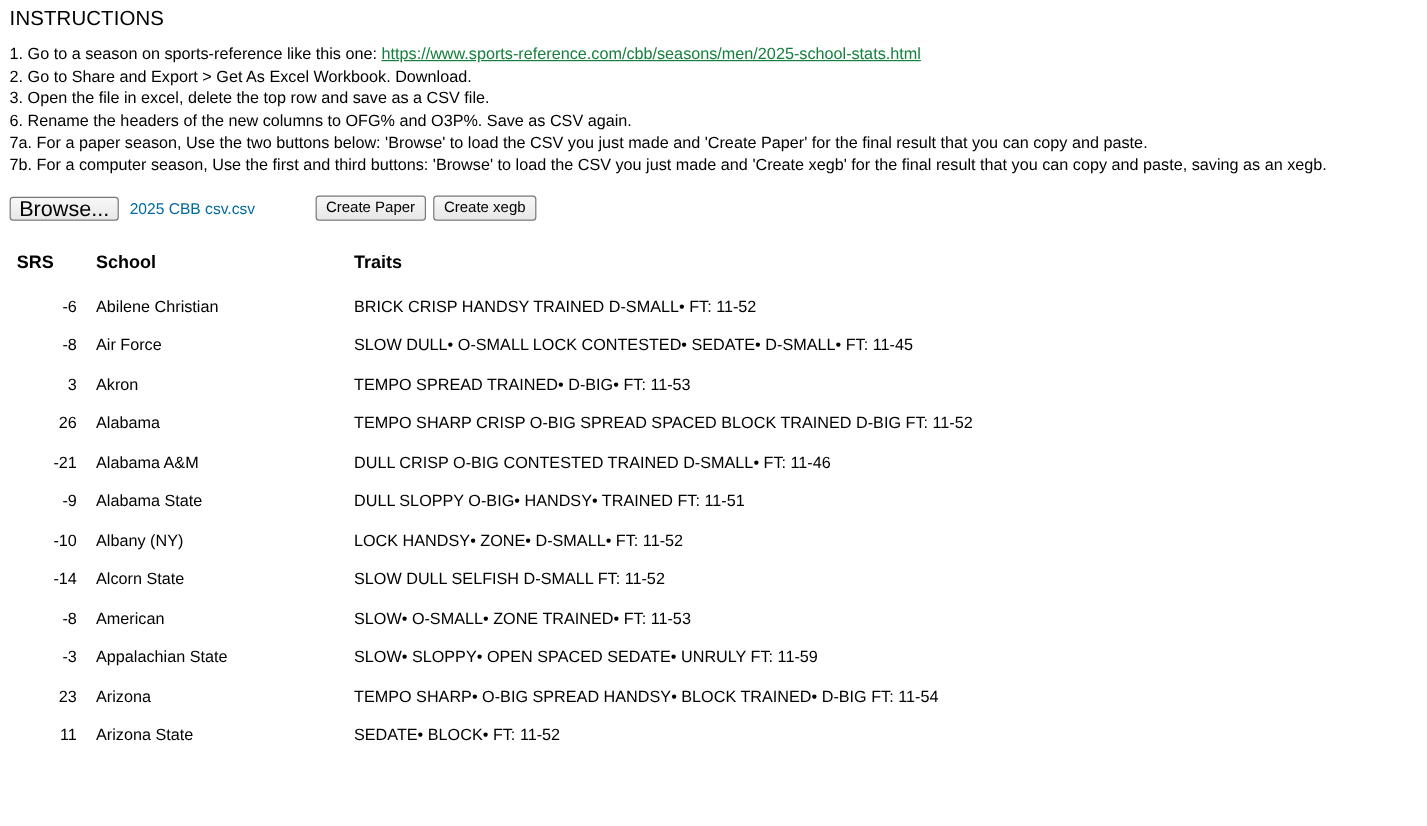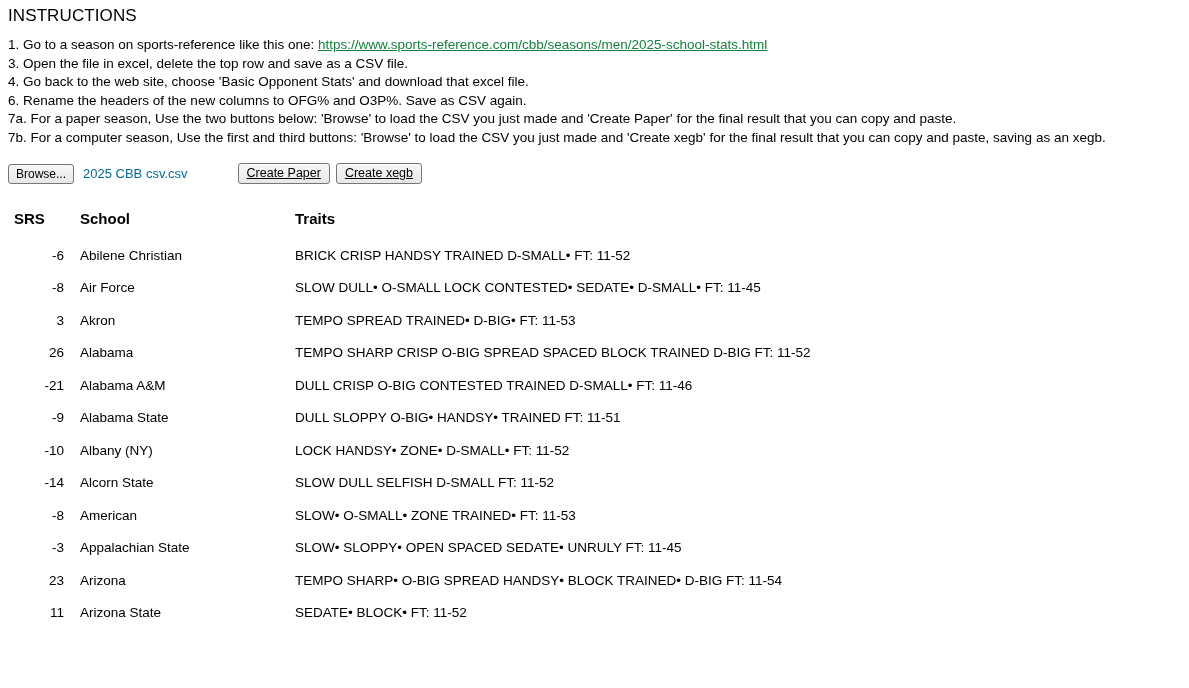--- a/index.html
+++ b/index.html
@@ -41,21 +41,21 @@
     display: flex;
     align-items: center;
     height: 24px;
   }
   .file-row {
     display: flex;
     align-items: center;
   }
   .browse-btn {
     font-family: "Liberation Sans", sans-serif;
-    font-size: 12px;
+    font-size: 18px;
     padding: 2px 7px;
     border: 1px solid #767676;
     border-radius: 3px;
     background: linear-gradient(#f8f8f8, #e7e7e7);
     color: #000;
     line-height: 14px;
     cursor: default;
   }
   .file-name {
     font-size: 13px;
@@ -70,21 +70,20 @@
   .action-btn {
     font-family: "Liberation Sans", sans-serif;
     font-size: 12.5px;
     padding: 2px 8px;
     border: 1px solid #767676;
     border-radius: 3px;
     background: linear-gradient(#f8f8f8, #e7e7e7);
     color: #000;
     line-height: 15px;
     cursor: default;
-    text-decoration: underline;
   }
   table.results {
     margin-top: 24px;
     border-collapse: collapse;
     font-size: 13.5px;
   }
   table.results th {
     font-weight: bold;
     font-size: 15px;
     text-align: left;
@@ -124,22 +123,22 @@
 <body>
 
 <div class="page">
 
   <div class="instructions-title">INSTRUCTIONS</div>
 
   <div class="steps">
     <div class="step">
       <span>1. Go to a season on sports-reference like this one: </span><a href="#">https://www.sports-reference.com/cbb/seasons/men/2025-school-stats.html</a>
     </div>
+    <div class="step">2. Go to Share and Export &gt; Get As Excel Workbook. Download.</div>
     <div class="step">3. Open the file in excel, delete the top row and save as a CSV file.</div>
-    <div class="step">4. Go back to the web site, choose 'Basic Opponent Stats' and download that excel file.</div>
     <div class="step">6. Rename the headers of the new columns to OFG% and O3P%. Save as CSV again.</div>
     <div class="step">7a. For a paper season, Use the two buttons below: 'Browse' to load the CSV you just made and 'Create Paper' for the final result that you can copy and paste.</div>
     <div class="step">7b. For a computer season, Use the first and third buttons: 'Browse' to load the CSV you just made and 'Create xegb' for the final result that you can copy and paste, saving as an xegb.</div>
   </div>
 
   <div class="controls">
     <div class="file-row">
       <button class="browse-btn">Browse...</button>
       <span class="file-name">2025 CBB csv.csv</span>
     </div>
@@ -199,21 +198,21 @@
         <td class="traits">SLOW DULL SELFISH D-SMALL FT: 11-52</td>
       </tr>
       <tr>
         <td class="srs">-8</td>
         <td class="school">American</td>
         <td class="traits">SLOW• O-SMALL• ZONE TRAINED• FT: 11-53</td>
       </tr>
       <tr>
         <td class="srs">-3</td>
         <td class="school">Appalachian State</td>
-        <td class="traits">SLOW• SLOPPY• OPEN SPACED SEDATE• UNRULY FT: 11-45</td>
+        <td class="traits">SLOW• SLOPPY• OPEN SPACED SEDATE• UNRULY FT: 11-59</td>
       </tr>
       <tr>
         <td class="srs">23</td>
         <td class="school">Arizona</td>
         <td class="traits">TEMPO SHARP• O-BIG SPREAD HANDSY• BLOCK TRAINED• D-BIG FT: 11-54</td>
       </tr>
       <tr>
         <td class="srs">11</td>
         <td class="school">Arizona State</td>
         <td class="traits">SEDATE• BLOCK• FT: 11-52</td>

